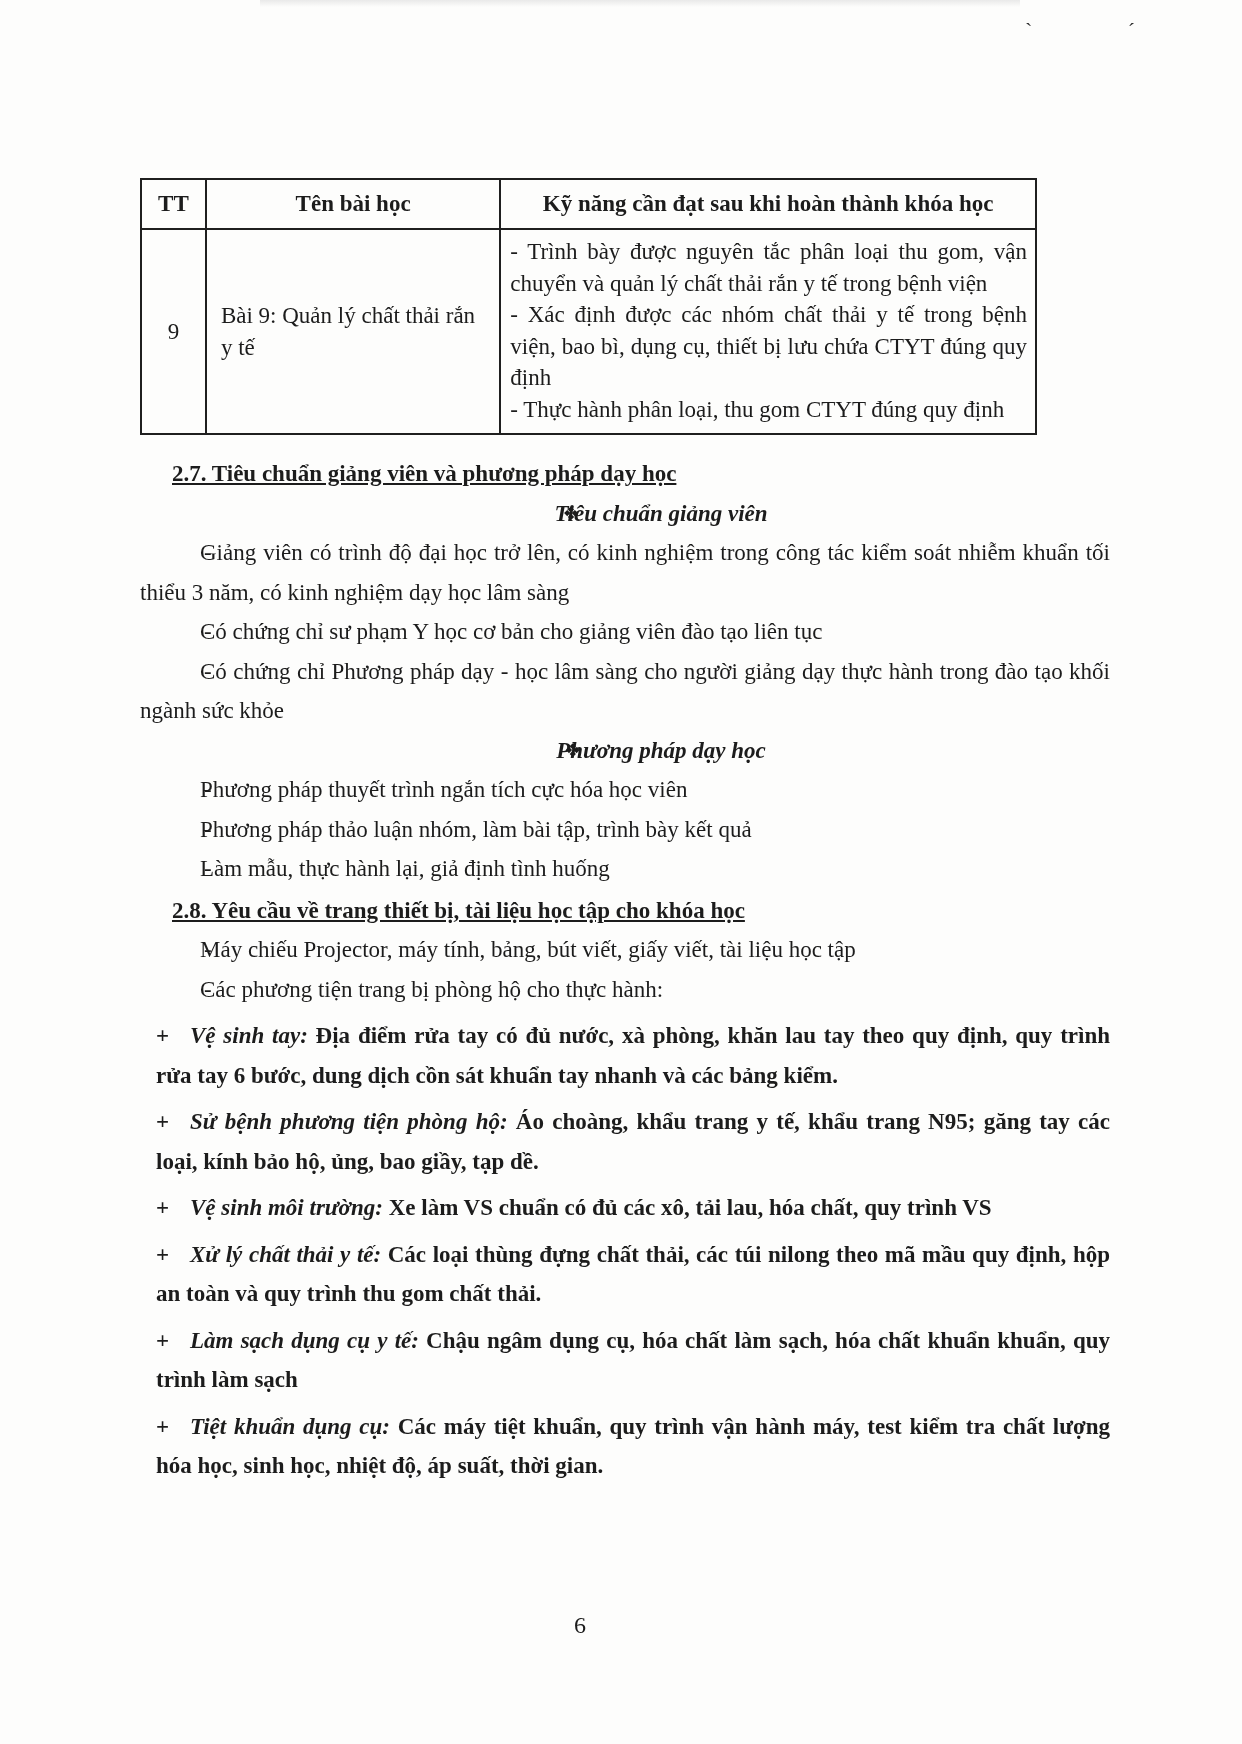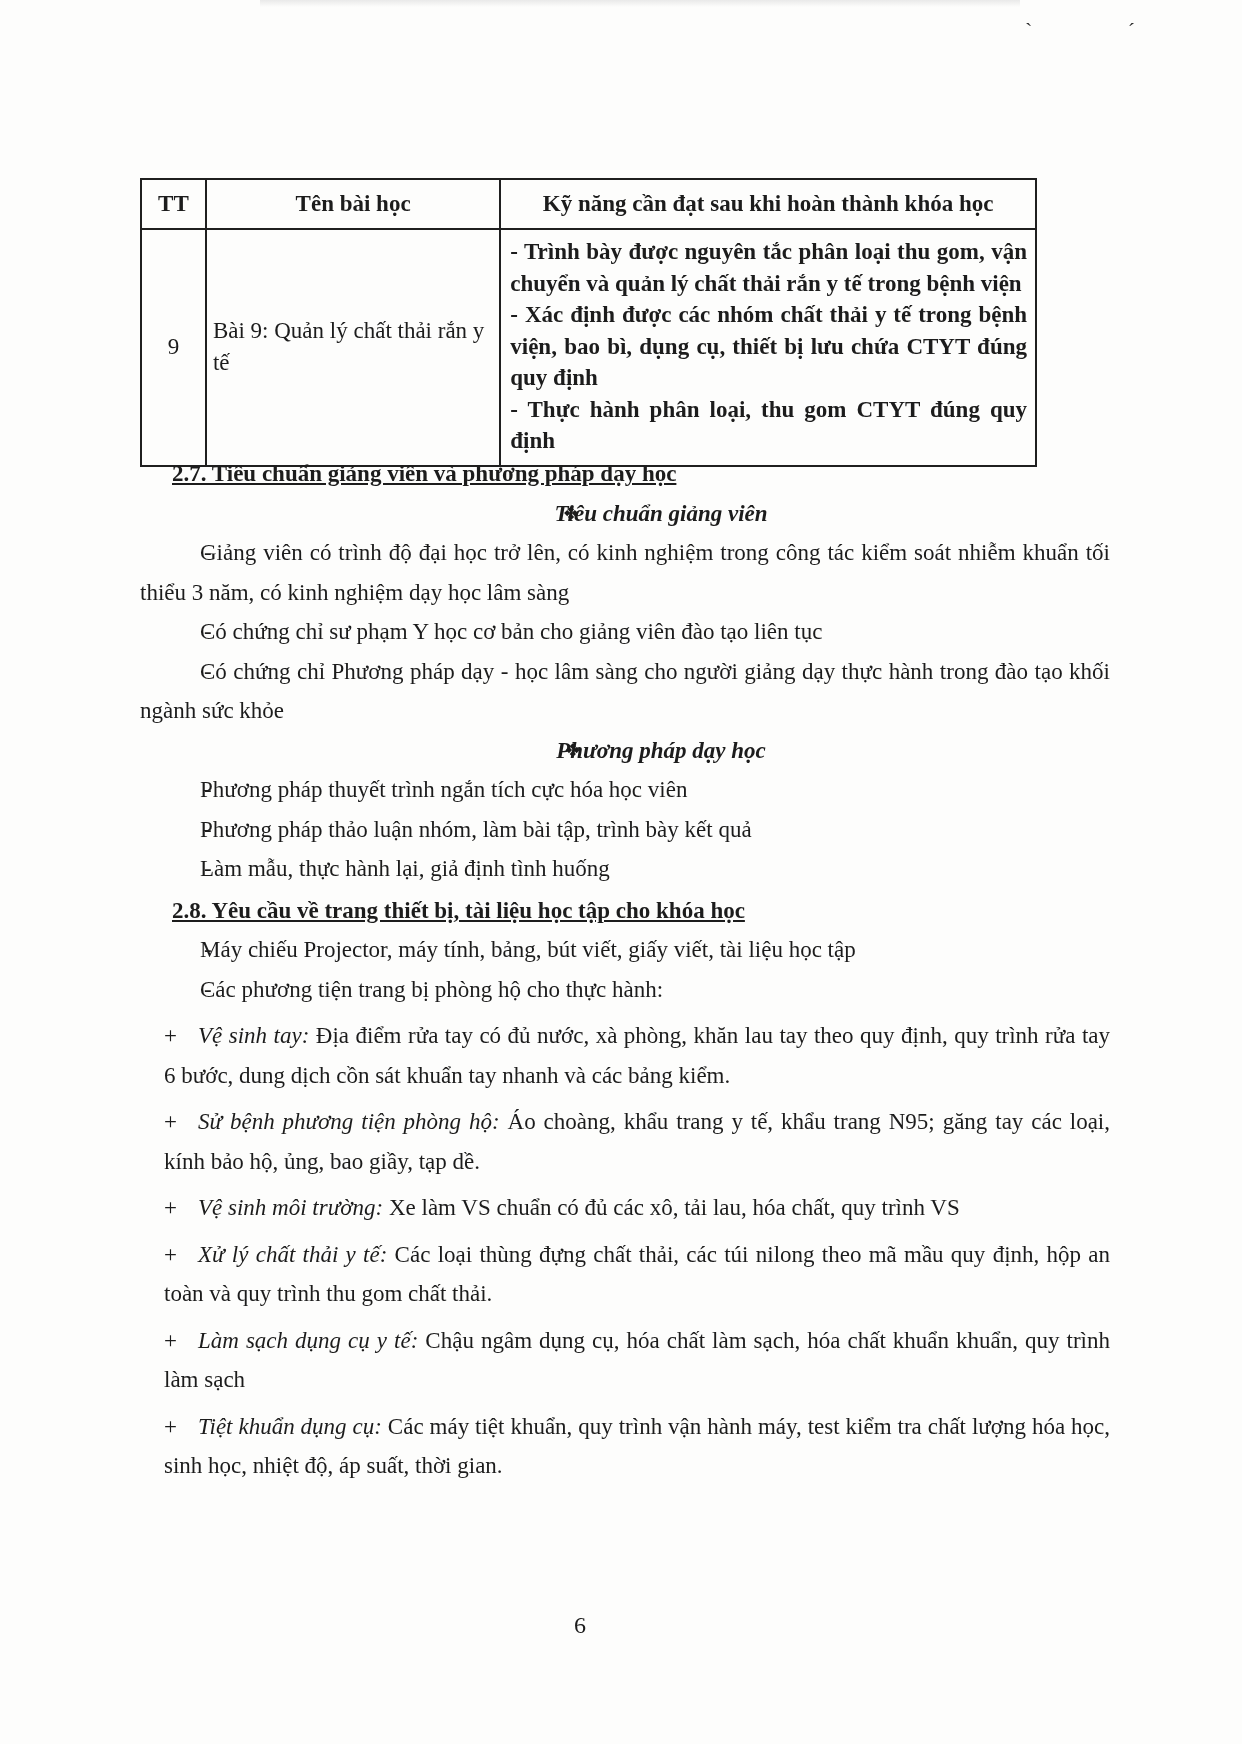--- a/index.html
+++ b/index.html
@@ -41,32 +41,31 @@
     padding: 10px 4px;
     line-height: 28px;
   }
   td.cell-tt {
     text-align: center;
     vertical-align: middle;
     padding: 4px;
   }
   td.cell-lesson {
     vertical-align: middle;
-    padding: 6px 10px 6px 6px;
+    padding: 6px 10px 6px 14px;
     line-height: 32px;
   }
   td.cell-skills {
     vertical-align: top;
     padding: 6px 8px 8px 9px;
   }
   td.cell-skills p.skill-line {
     margin: 0;
     line-height: 31.5px;
     text-align: justify;
-    font-weight: bold;
   }
   
   .body-text {
     position: absolute; left: 140px; top: 452px; width: 970px;
     font-size: 23px;
   }
   .body-text p {
     margin: 0;
     line-height: 39.5px;
     text-align: justify;
@@ -78,21 +77,21 @@
     margin-top: 2px;
     text-decoration: underline;
   }
   p.p-diamond {
     font-weight: 700;
     font-style: italic;
     text-indent: 40px;
     text-align: center;
   }
   p.p-dash { text-indent: 32px; }
-  p.p-plus { margin-left: 24px; margin-top: 7px; }
+  p.p-plus { margin-left: 16px; margin-top: 7px; font-weight: bold; }
   span.mk { display: inline-block; font-style: normal; }
   p.p-dash .mk  { width: 28px; }
   p.p-plus .mk  { width: 34px; }
   p.p-diamond .mk {
     width: 32px;
     font-size: 19px;
     font-family: "DejaVu Sans", sans-serif;
     vertical-align: 1px;
   }
   em.lead { font-style: italic; }

